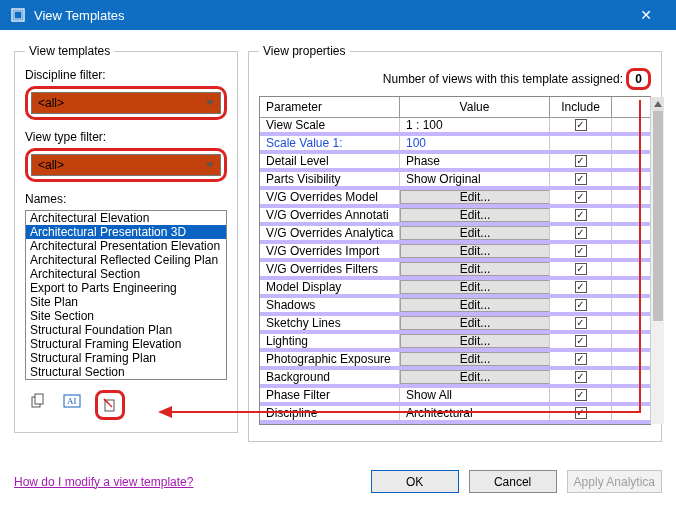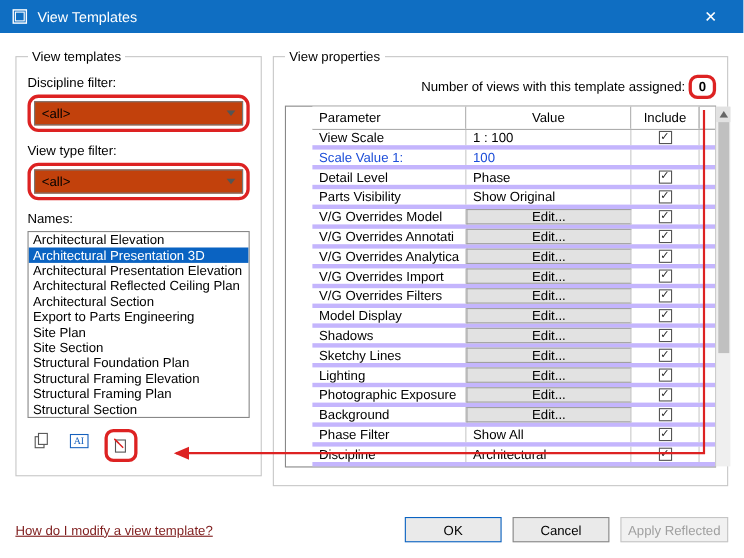--- a/index.html
+++ b/index.html
@@ -187,21 +187,21 @@
     width: 10px; height: 210px;
     background: #c0c0c0;
   }
   .footer {
     position: absolute;
     left: 14px; right: 14px; bottom: 14px;
     display: flex;
     align-items: center;
   }
   .footer a {
-    color: #7f1d1d;
+    color: #a21caf;
     text-decoration: underline;
     font-size: 12px;
   }
   .footer .spacer { flex: 1; }
   .footer button {
     min-width: 88px;
     height: 23px;
     margin-left: 10px;
     font-family: inherit;
     font-size: 12px;
@@ -292,21 +292,21 @@
 
   <div class="right">
     <fieldset>
       <legend>View properties</legend>
 
       <div class="countrow">
         <span>Number of views with this template assigned:</span>
         <span class="count-badge">0</span>
       </div>
 
-      <div class="grid" style="position:relative;padding-left:24px;">
+      <div class="grid" style="position:relative;">
         <div class="grid-header">
           <div class="col-param">Parameter</div>
           <div class="col-value">Value</div>
           <div class="col-include">Include</div>
         </div>
         <div class="grid-body" id="grid-body">
             <div class="grid-row">
               <div class="col-param">View Scale</div>
               <div class="col-value">1 : 100</div>
               <div class="col-include">
@@ -435,21 +435,21 @@
       </div>
     </fieldset>
   </div>
 </div>
 
 <div class="footer">
   <a href="#">How do I modify a view template?</a>
   <span class="spacer"></span>
   <button class="primary">OK</button>
   <button>Cancel</button>
-  <button class="disabled">Apply Reflected</button>
+  <button class="disabled">Apply Analytica</button>
 </div>
 
 <svg class="anno-arrow" style="left:0;top:0;width:676px;height:507px;">
   <defs>
     <marker id="arrowhead" markerWidth="8" markerHeight="8" refX="6" refY="3" orient="auto">
       <polygon points="0 0, 7 3, 0 6" fill="#d22"></polygon>
     </marker>
   </defs>
   <path d="M 640 100 L 640 412 L 160 412" stroke="#d22" stroke-width="2" fill="none" marker-end="url(#arrowhead)"></path>
 </svg>

